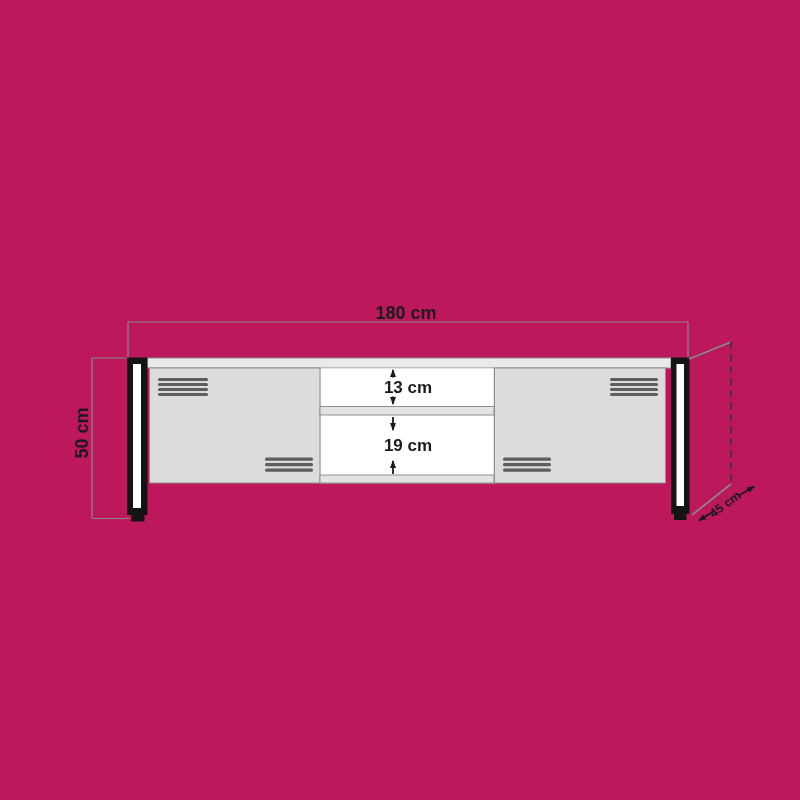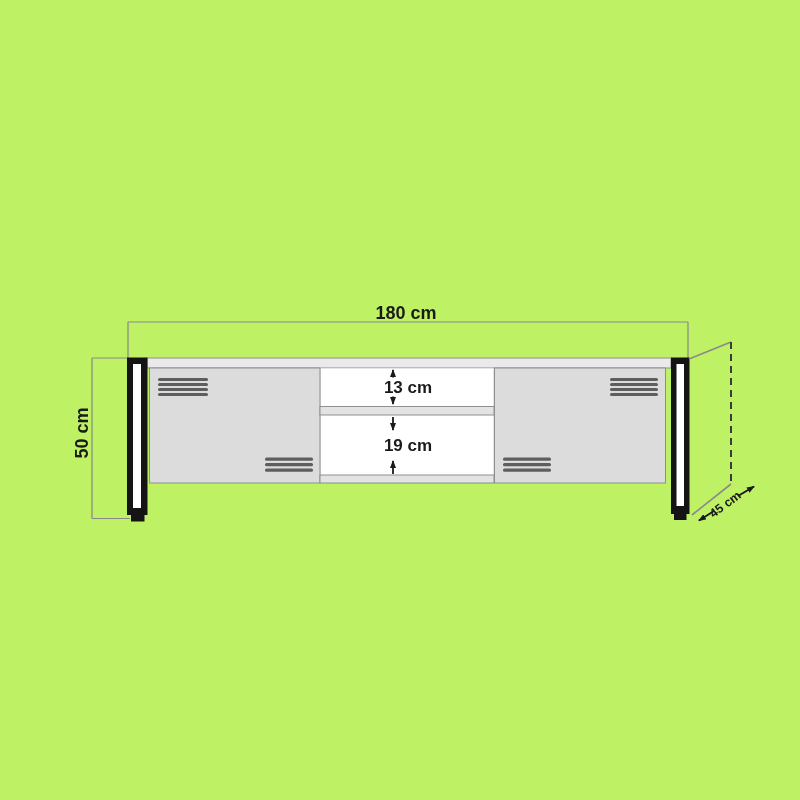--- a/index.html
+++ b/index.html
@@ -8,21 +8,21 @@
     background: #ffffff;
     width: 800px;
     height: 800px;
     overflow: hidden;
     font-family: "Liberation Sans", sans-serif;
   }
   .stage {
     position: relative;
     width: 800px;
     height: 800px;
-    background: #bef264;
+    background: #be185d;
   }
   svg text {
     font-family: "Liberation Sans", "DejaVu Sans", sans-serif;
     font-weight: bold;
     fill: #1a1a1a;
   }
 </style>
 </head>
 <body>
 

